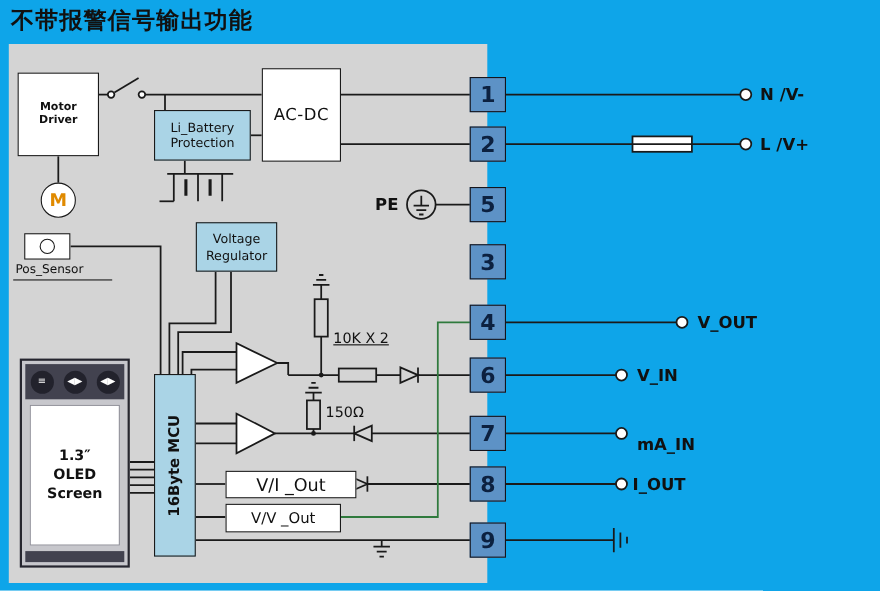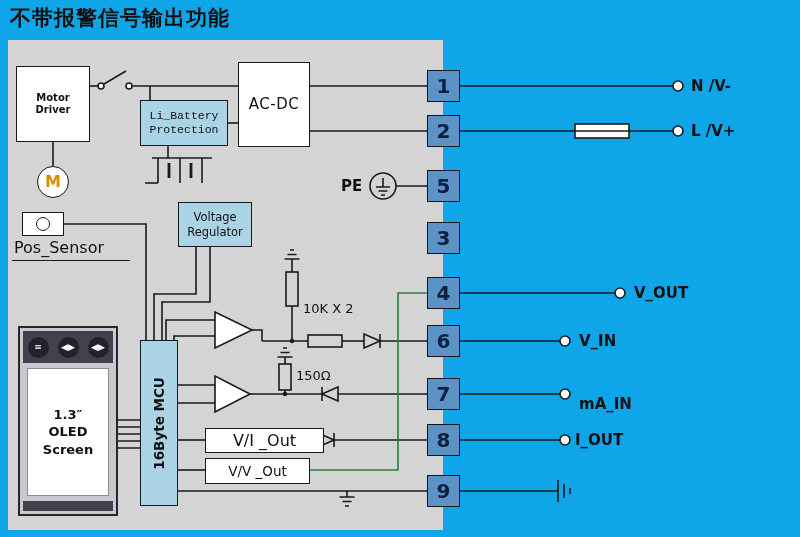--- a/index.html
+++ b/index.html
@@ -13,26 +13,26 @@
   .wires .dot{fill:#1a1a1a;stroke:none;}
   .wires .thick{stroke-width:2.8;}
   .wires .green path{stroke:#2f7a3d;}
   .blk{position:absolute;box-sizing:border-box;border:1.6px solid #1a1a1a;background:#fff;
        display:flex;align-items:center;justify-content:center;text-align:center;
        white-space:pre-line;line-height:1.25;}
   .blue{background:#aad4e6;}
   .motor-driver{left:16px;top:66px;width:74px;height:76px;font-size:10px;font-weight:bold;}
   .m-circle{left:37px;top:166px;width:32px;height:32px;border-radius:50%;
             color:#e08a00;font-size:16px;font-weight:bold;}
-  .li-batt{left:140px;top:100px;width:88px;height:46px;font-size:11.5px;font-family:Liberation Mono, monospace;}
+  .li-batt{left:140px;top:100px;width:88px;height:46px;font-size:11.5px;}
   .acdc{left:238px;top:62px;width:72px;height:85px;font-size:15px;letter-spacing:.5px;}
   .vreg{left:178px;top:202px;width:74px;height:45px;font-size:11.5px;}
   .psbox{left:22px;top:212px;width:42px;height:24px;}
   .ps-circle{display:block;width:12px;height:12px;border:1.6px solid #1a1a1a;border-radius:50%;}
-  .ps-label{position:absolute;left:12px;top:238px;font-size:16px;
+  .ps-label{position:absolute;left:12px;top:238px;font-size:11px;
             border-bottom:1.6px solid #1a1a1a;padding:0 26px 3px 2px;}
   .mcu{left:140px;top:340px;width:38px;height:166px;font-size:13.5px;font-weight:bold;}
   .mcu span{transform:rotate(-90deg);white-space:nowrap;}
   .oled{position:absolute;left:18px;top:326px;width:100px;height:190px;box-sizing:border-box;
         border:2px solid #26262f;background:#c7c7cc;display:flex;flex-direction:column;padding:3px;}
   .oled-head{height:32px;background:#42424f;display:flex;align-items:center;justify-content:space-around;}
   .oled-btn{width:21px;height:21px;border-radius:50%;background:#22222c;color:#fff;
             display:flex;align-items:center;justify-content:center;font-size:9px;line-height:1;}
   .oled-screen{flex:1;margin:5px 4px;background:#fff;border:1px solid #8d8d96;
                display:flex;align-items:center;justify-content:center;text-align:center;
@@ -44,21 +44,21 @@
   .term{position:absolute;left:427px;width:33px;height:32px;box-sizing:border-box;
         background:#5d92c6;border:1.6px solid #14141c;color:#0c2140;
         display:flex;align-items:center;justify-content:center;font-size:20px;font-weight:bold;}
   .t1{top:70px;} .t2{top:115px;} .t5{top:170px;} .t3{top:222px;} .t4{top:277px;}
   .t6{top:325px;} .t7{top:378px;} .t8{top:424px;} .t9{top:475px;}
   .rlbl{position:absolute;font-size:15px;font-weight:bold;color:#111;}
   .lbl-n{left:691px;top:77px;} .lbl-l{left:691px;top:122px;}
   .lbl-vout{left:634px;top:284px;} .lbl-vin{left:579px;top:332px;}
   .lbl-main{left:579px;top:395px;} .lbl-iout{left:575px;top:431px;}
   .ann{position:absolute;font-size:13px;color:#111;}
-  .ann-10k{left:303px;top:301px;} .ann-150{left:296px;top:368px;}
+  .ann-10k{left:303px;top:301px;text-decoration:underline;} .ann-150{left:296px;top:368px;}
 </style>
 </head>
 <body>
 
 <div class="stage">
   <div class="title">不带报警信号输出功能</div>
   <div class="panel"></div>
 
   <svg class="wires" viewBox="0 0 800 537">
     <g>

